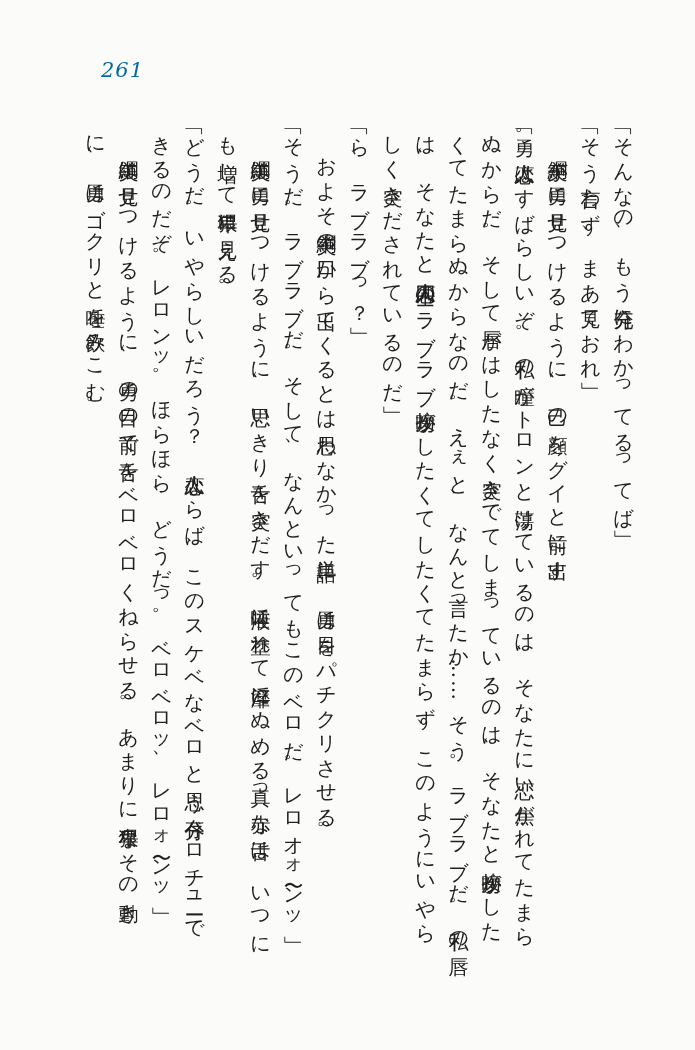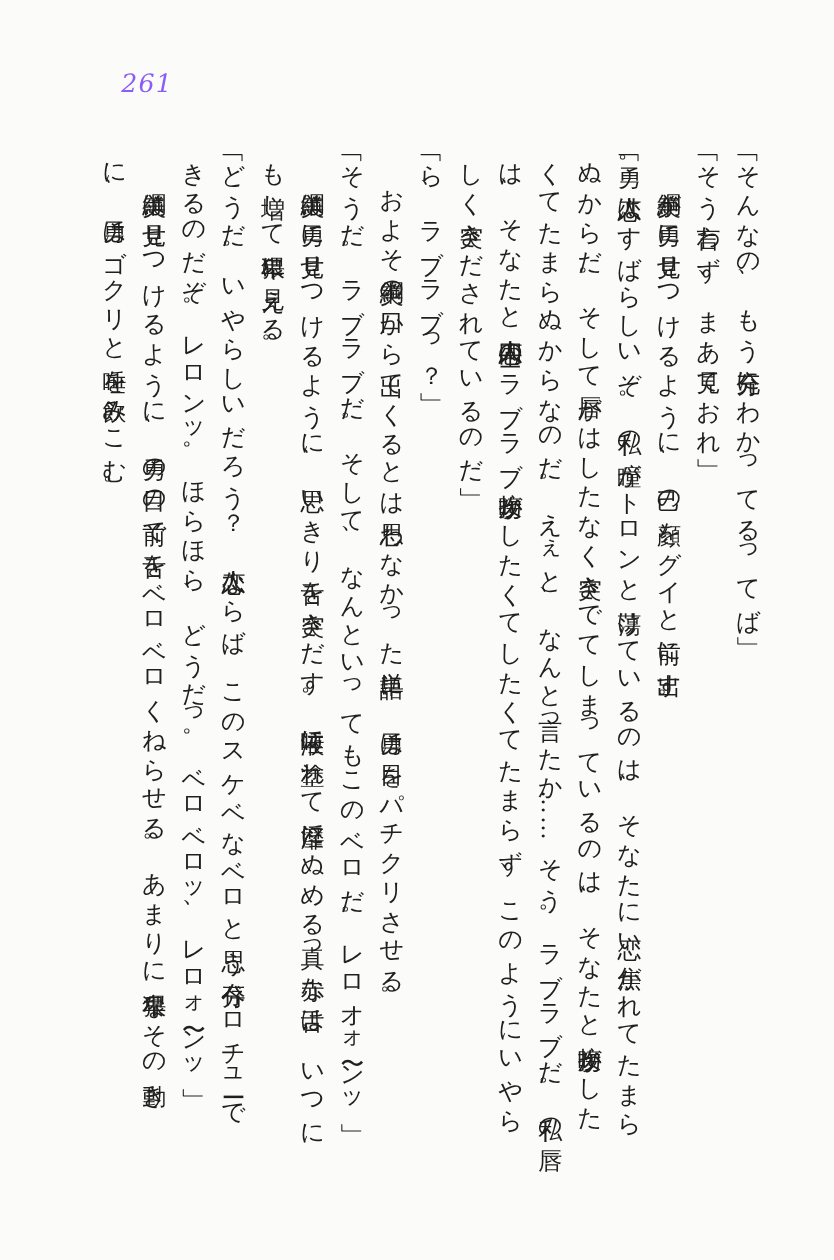--- a/index.html
+++ b/index.html
@@ -18,21 +18,21 @@
     font-family: "DejaVu Serif", "Liberation Serif", serif;
     color: #222222;
   }
   .pageno {
     position: absolute;
     left: 101px;
     top: 58px;
     font-size: 21px;
     font-style: italic;
     letter-spacing: 1px;
-    color: #8b5cf6;
+    color: #0369a1;
   }
   .text-block {
     position: absolute;
     top: 122px;
     right: 55px;
     width: 564px;
     height: 826px;
     writing-mode: vertical-rl;
     text-orientation: mixed;
     font-size: 20px;

